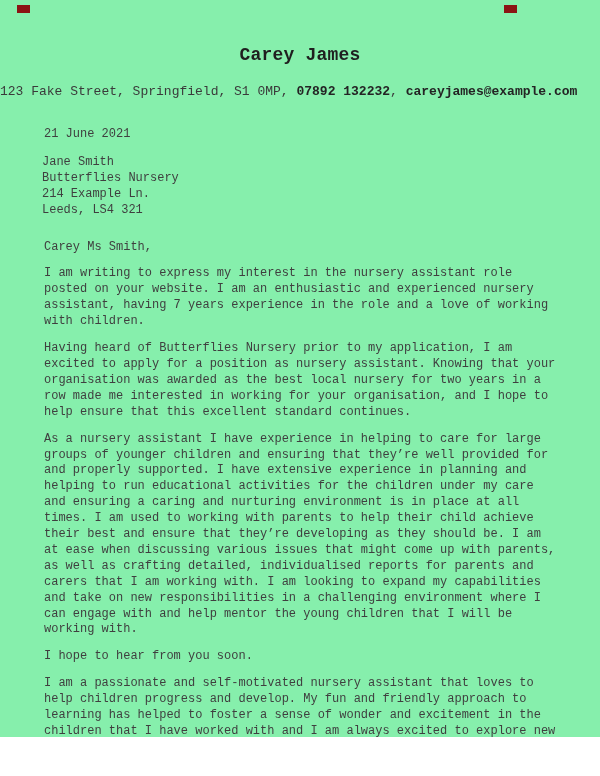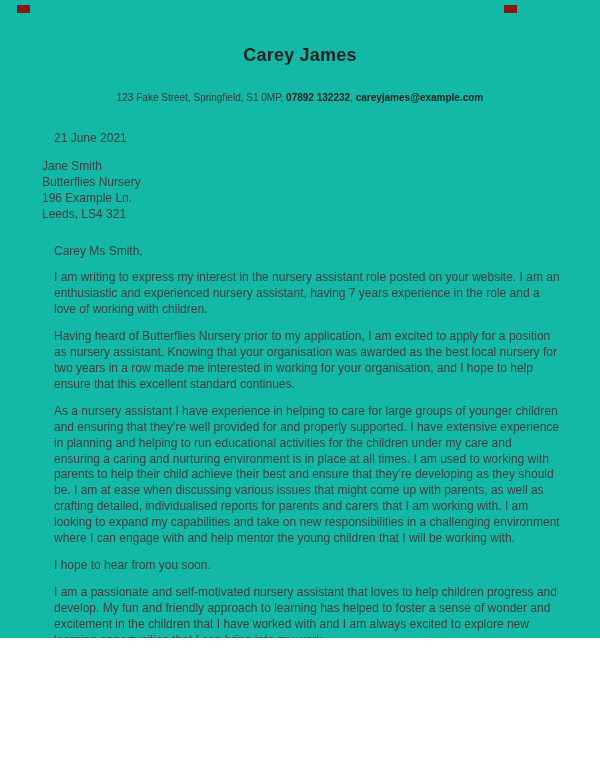--- a/index.html
+++ b/index.html
@@ -1,21 +1,21 @@
 <!DOCTYPE html>
 <html><head>
 <meta charset="utf-8">
 <style>
   html, body { margin: 0; padding: 0; background: #ffffff; }
   .page {
     position: relative;
     width: 600px;
-    height: 638px;
-    background: #14b8a6;
-    font-family: Liberation Sans, sans-serif;
+    height: 737px;
+    background: #86efac;
+    font-family: Liberation Mono, monospace;
     color: #3f3f3f;
     overflow: hidden;
     box-sizing: border-box;
   }
   .corner-mark {
     position: absolute;
     width: 13px;
     height: 8px;
   }
   .corner-mark.tl { left: 17px;  top: 5px; }
@@ -26,33 +26,32 @@
   .letter-header { padding-top: 45px; }
   .applicant-name {
     margin: 0;
     text-align: center;
     font-size: 18px;
     font-weight: bold;
     color: #1f1f1f;
     letter-spacing: 0.2px;
   }
   .contact-line {
-    margin: 26px 0 0 0;
-    text-align: center;
-    font-size: 10px;
+    margin: 19px 0 0 0;
+    font-size: 13px;
     color: #3a3a3a;
   }
   .contact-line b { color: #242424; }
 
   .letter-body {
     padding: 28px 40px 0 42px;
     font-size: 12px;
     line-height: 15.9px;
   }
-  .letter-body p { margin: 0 0 11px 12px; }
+  .letter-body p { margin: 0 0 11px 2px; }
   .date-line { margin: 0 0 14px 0; }
   .recipient-block { margin: 12px 0 21px 0; }
   .salutation { margin: 0 0 11px 0; }
   .signoff { margin-top: 6px; }
 </style>
 </head>
 <body>
 
 <div class="page">
 
@@ -65,21 +64,21 @@
     <h1 class="applicant-name">Carey James</h1>
     <p class="contact-line"><span>123 Fake Street, Springfield, S1 0MP, </span><b>07892 132232</b><span>, </span><b>careyjames@example.com</b></p>
   </header>
 
   <main class="letter-body">
     <p class="date-line">21 June 2021</p>
 
     <div class="recipient-block">
       <div>Jane Smith</div>
       <div>Butterflies Nursery</div>
-      <div>196 Example Ln.</div>
+      <div>214 Example Ln.</div>
       <div>Leeds, LS4 321</div>
     </div>
 
     <p class="salutation">Carey Ms Smith,</p>
 
     <p>I am writing to express my interest in the nursery assistant role posted on your website. I am an enthusiastic and experienced nursery assistant, having 7 years experience in the role and a love of working with children.</p>
     <p>Having heard of Butterflies Nursery prior to my application, I am excited to apply for a position as nursery assistant. Knowing that your organisation was awarded as the best local nursery for two years in a row made me interested in working for your organisation, and I hope to help ensure that this excellent standard continues.</p>
     <p>As a nursery assistant I have experience in helping to care for large groups of younger children and ensuring that they’re well provided for and properly supported. I have extensive experience in planning and helping to run educational activities for the children under my care and ensuring a caring and nurturing environment is in place at all times. I am used to working with parents to help their child achieve their best and ensure that they’re developing as they should be. I am at ease when discussing various issues that might come up with parents, as well as crafting detailed, individualised reports for parents and carers that I am working with. I am looking to expand my capabilities and take on new responsibilities in a challenging environment where I can engage with and help mentor the young children that I will be working with.</p>
     <p>I hope to hear from you soon.</p>
 

